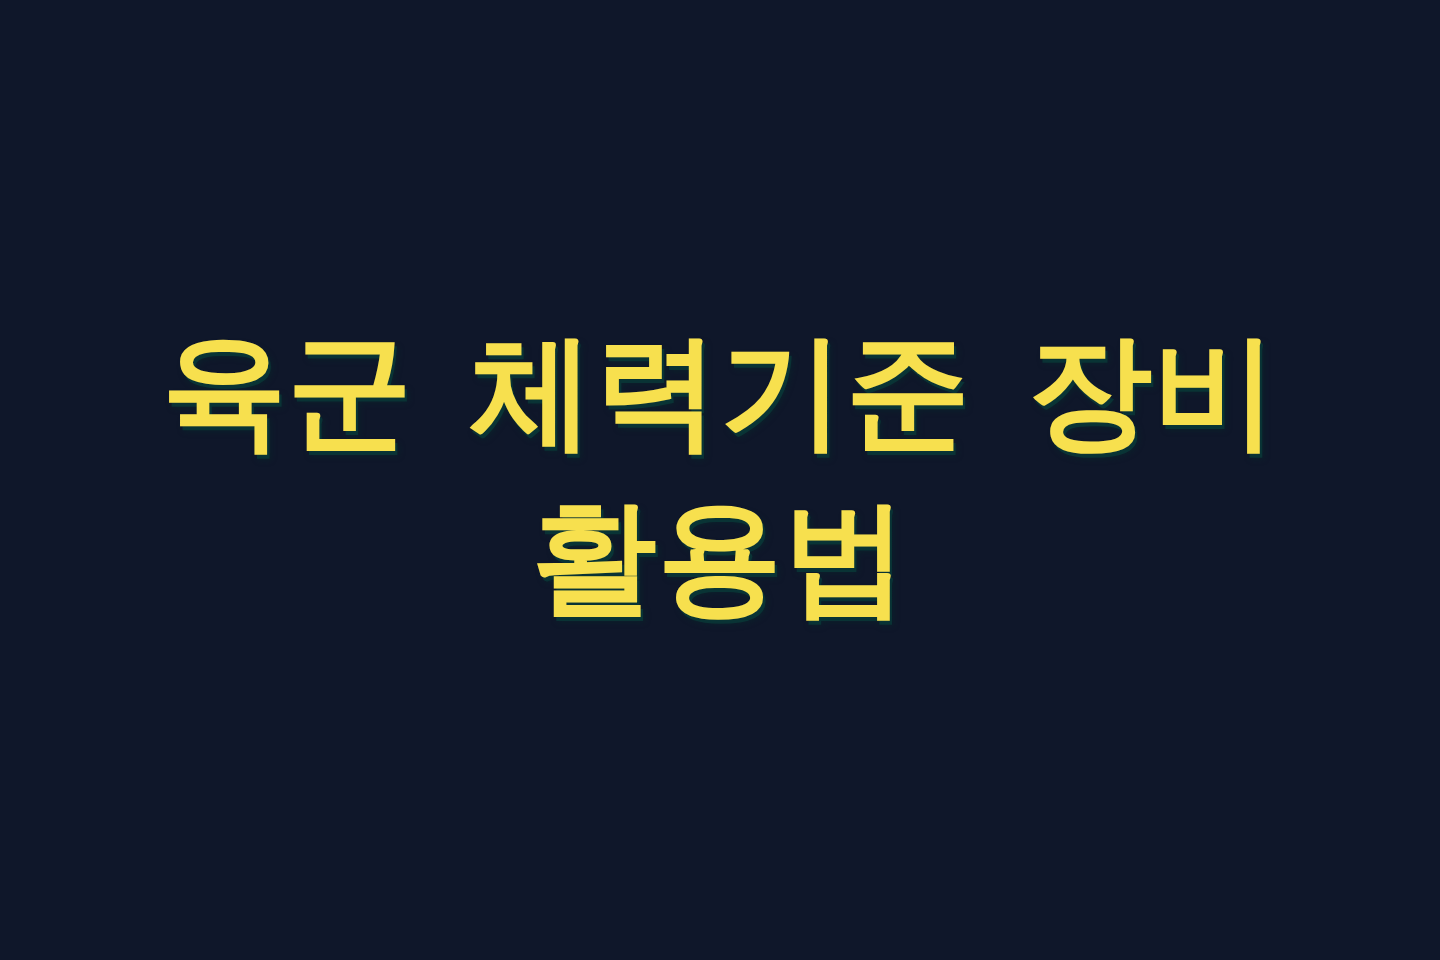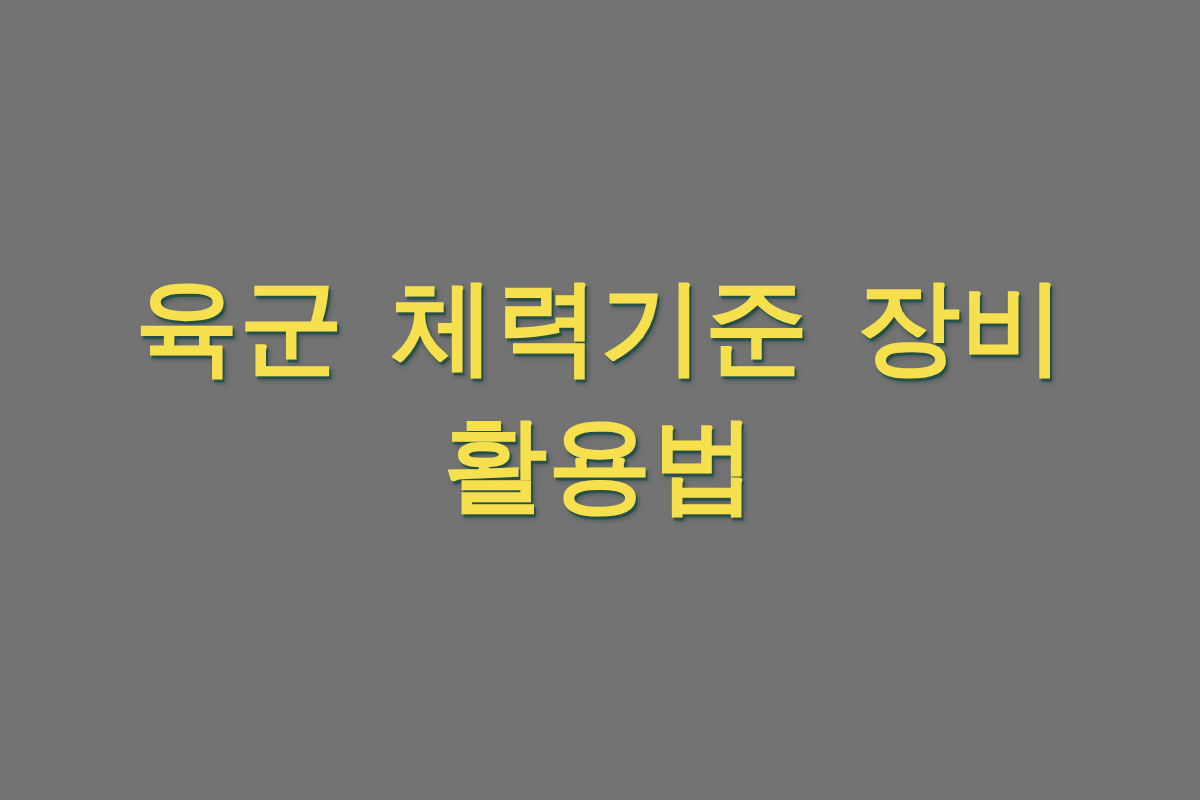--- a/index.html
+++ b/index.html
@@ -48,21 +48,21 @@
     
     text-shadow:
       2px 3px 0 rgba(10, 70, 62, 0.55),
       3px 4px 5px rgba(6, 50, 45, 0.40);
     -webkit-font-smoothing: antialiased;
   }
 </style>
 </head>
 <body>
 
-<div id="banner" style="background-color: #737373;">
+<div id="banner" style="background-color: #0f172a;">
 
   <div id="title-block">
 
     <h1 id="title-text" style="color: rgb(247, 224, 78);">육군 체력기준 장비 활용법</h1>
 
   </div>
 
 </div>
 
 </body></html>

